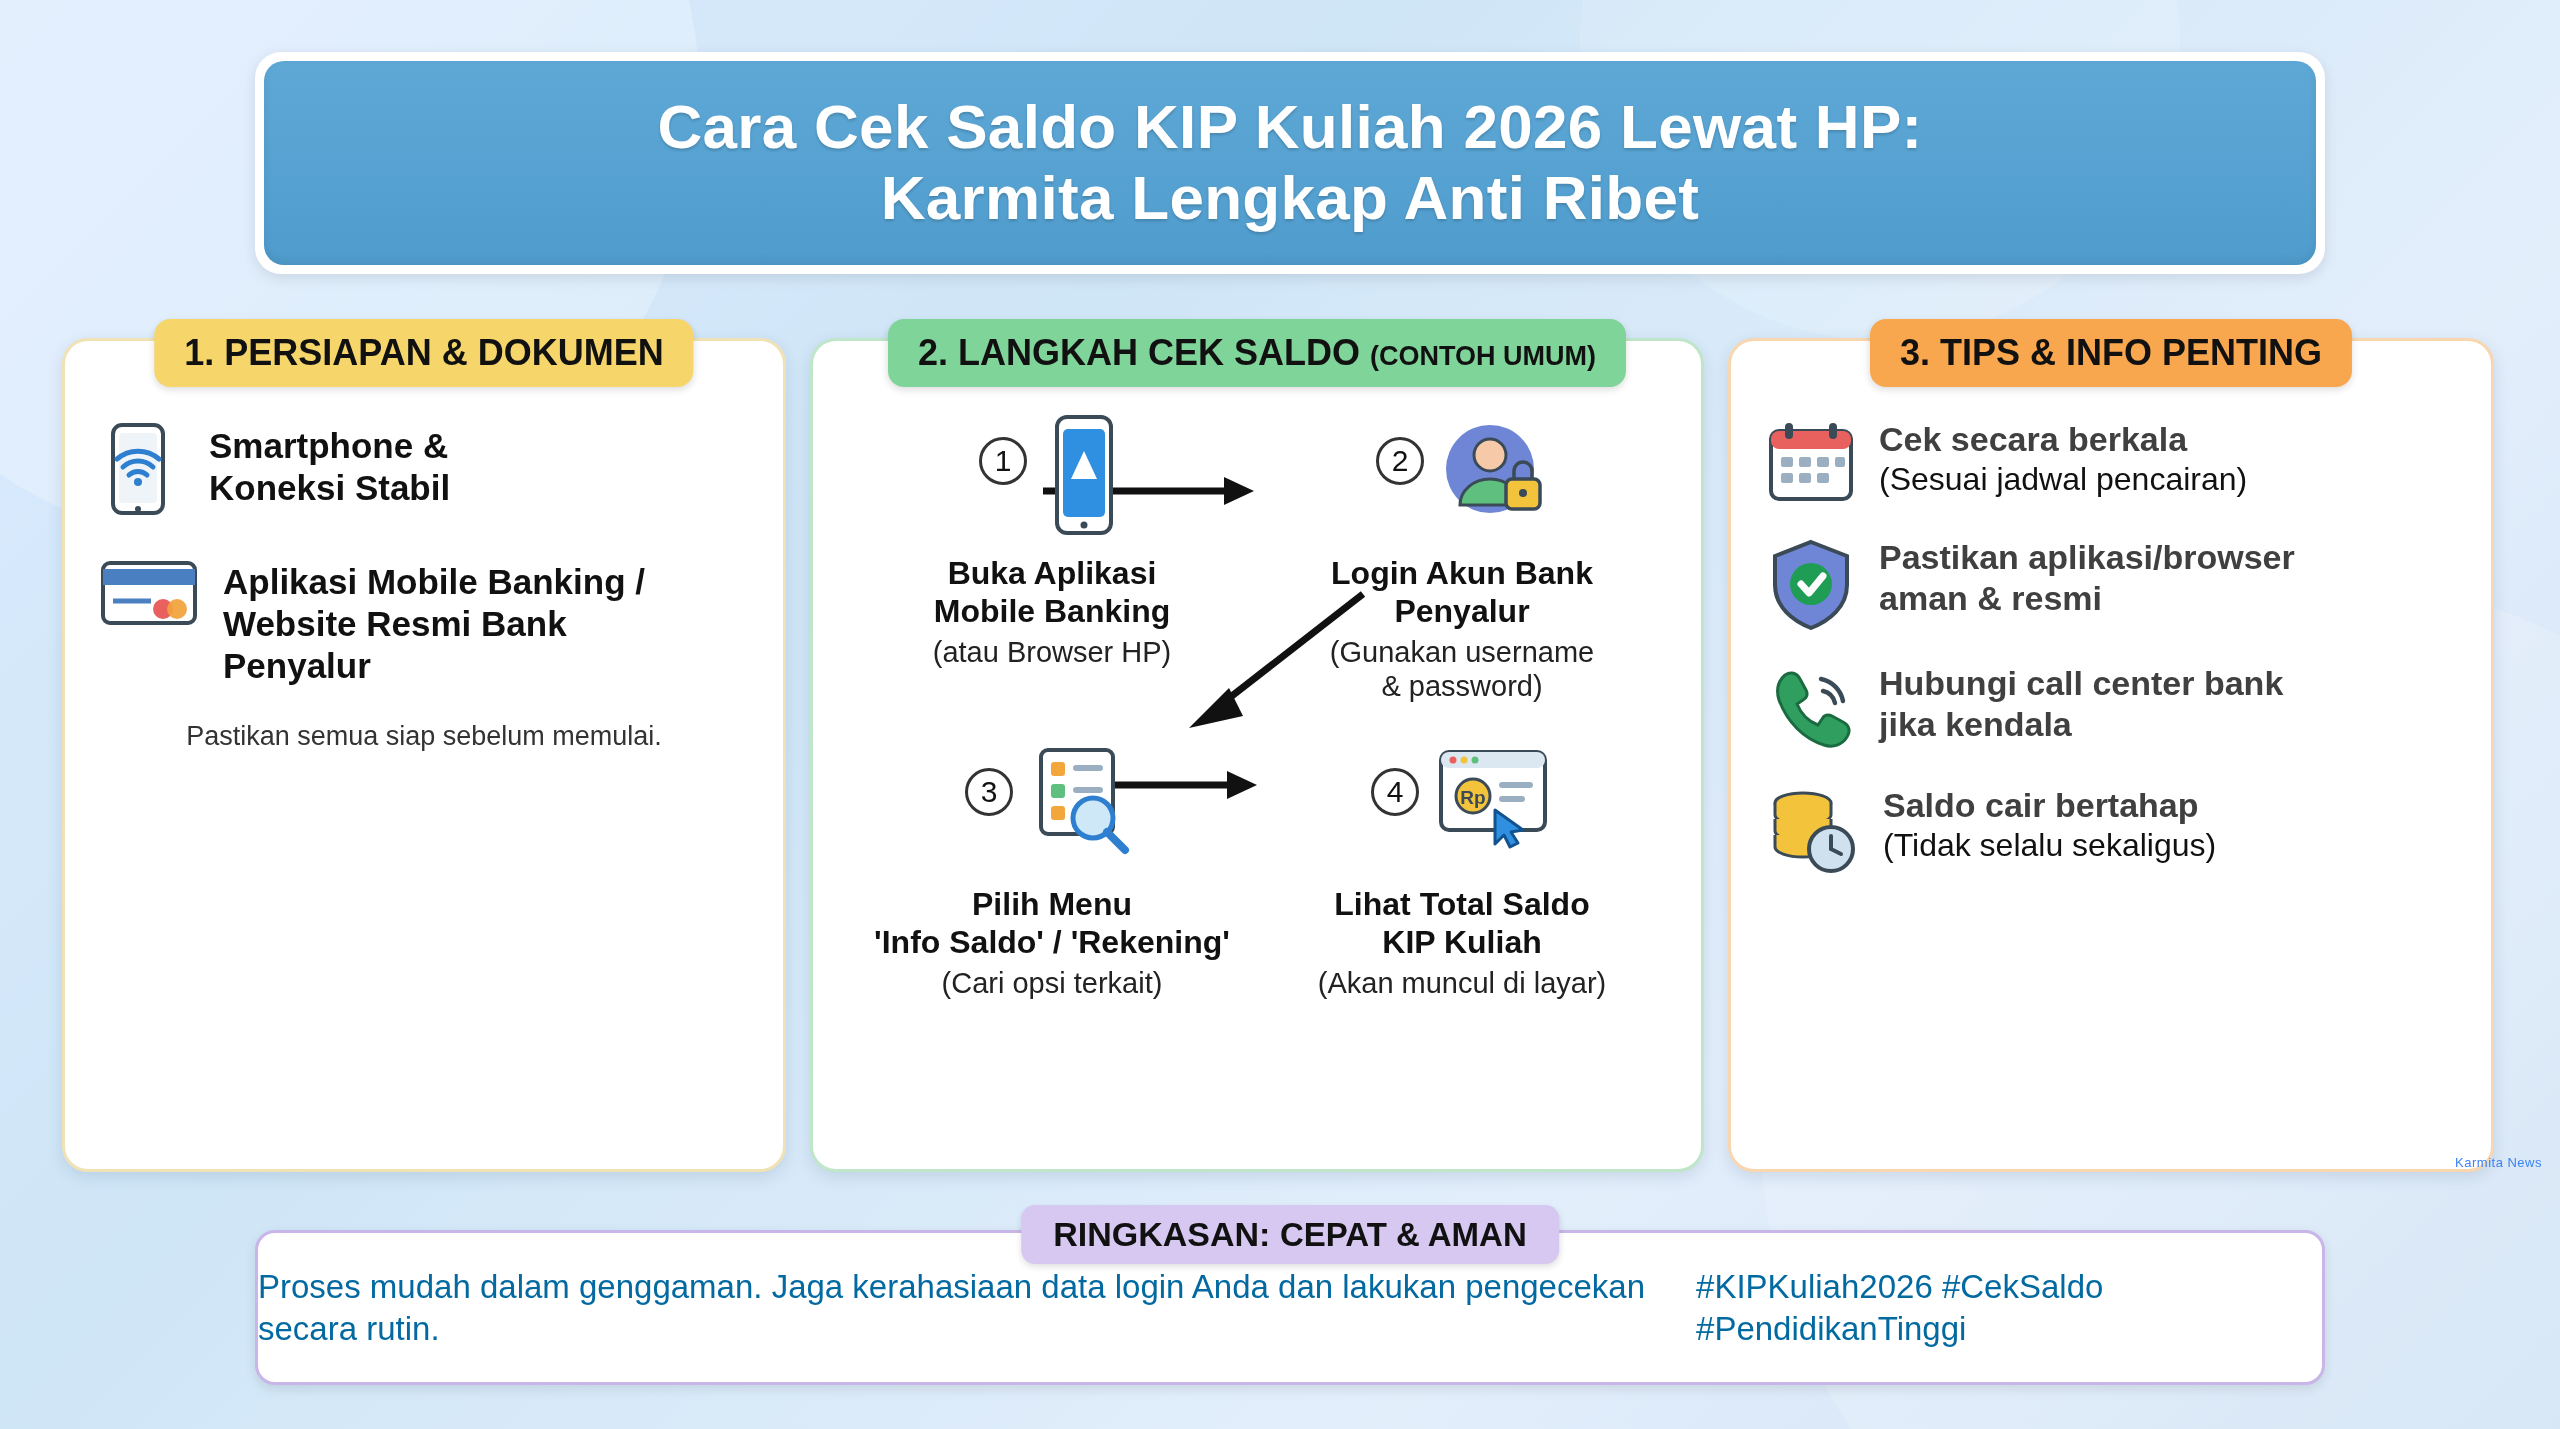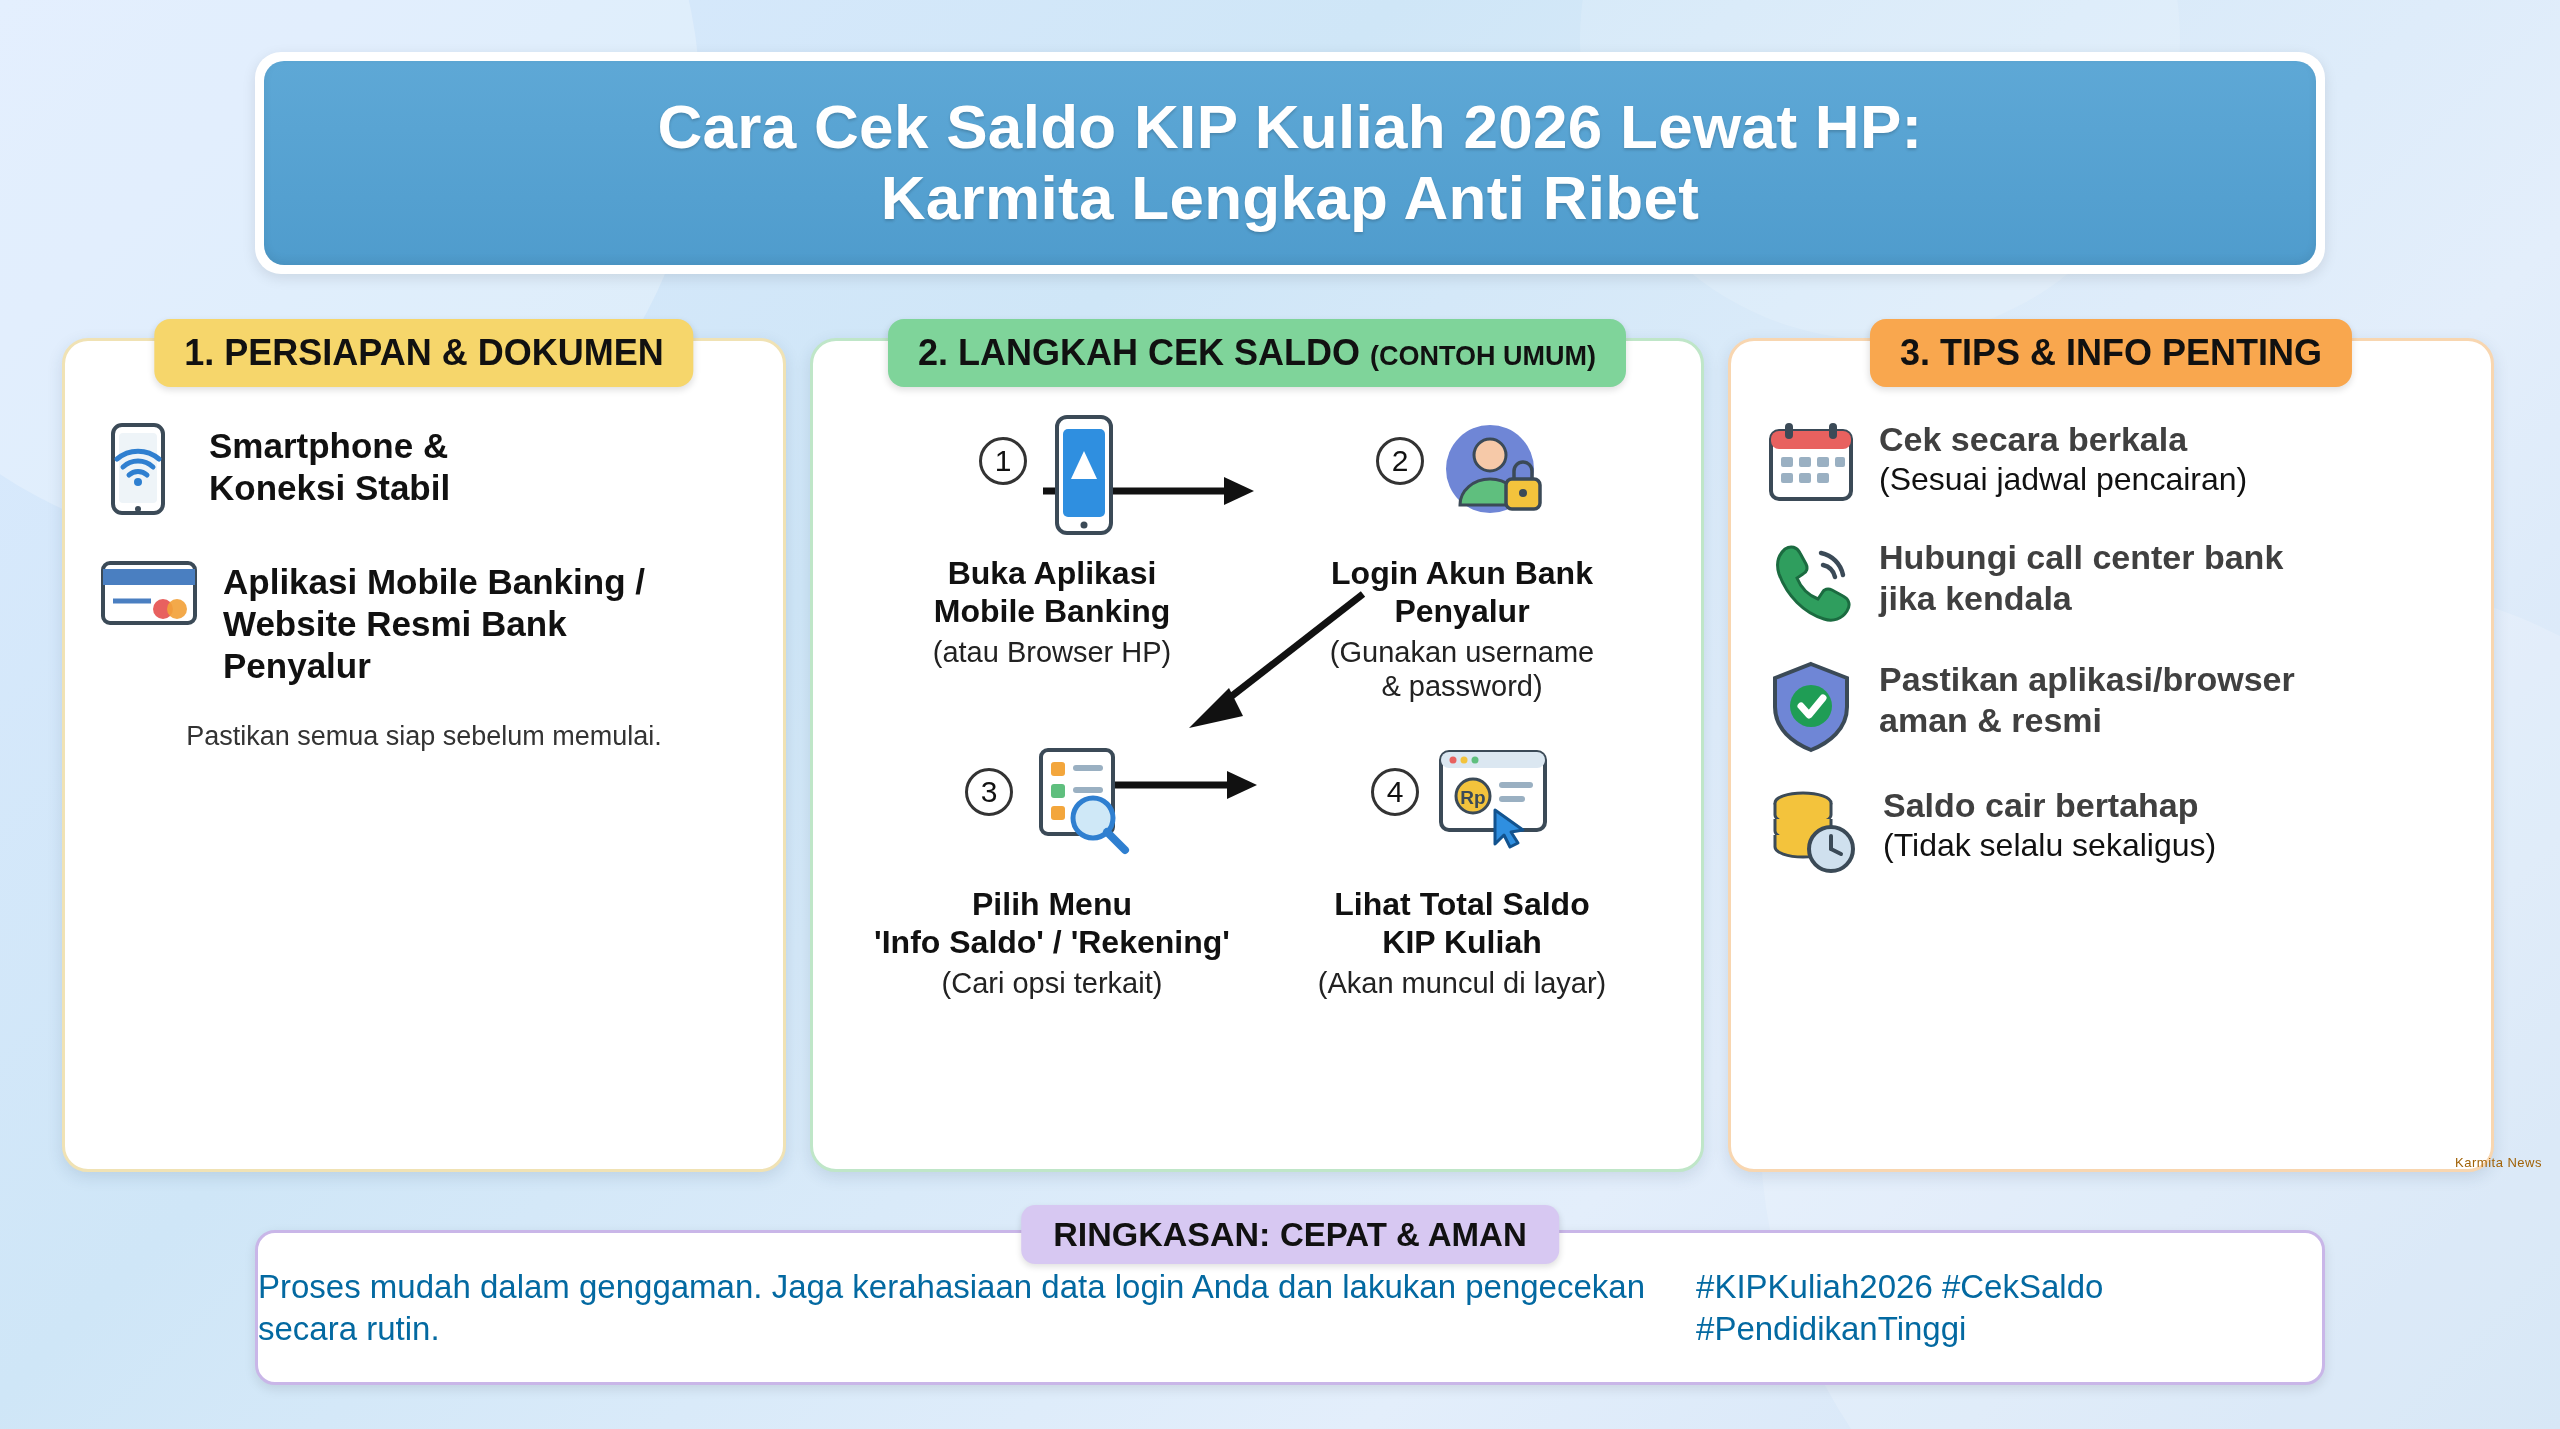--- a/index.html
+++ b/index.html
@@ -82,21 +82,21 @@
   
   .summary { position:absolute; left:255px; top:1230px; width:2070px; height:155px;
              background:#ffffff; border:3px solid #c9b6e8; border-radius:20px;
              display:flex; flex-direction:row; align-items:center; justify-content:center;
              box-shadow:0 4px 12px rgba(0,0,0,0.10); }
   .summary-badge { position:absolute; left:50%; transform:translateX(-50%); top:-28px;
              background:#d7c8f2; border-radius:14px; padding:10px 32px; font-size:34px; font-weight:bold; color:#111;
              white-space:nowrap; box-shadow:0 3px 6px rgba(0,0,0,0.12); }
   .badge-small { font-size:33px; font-weight:bold; }
   .sum-line { font-size:33px; color:#0369a1; text-align:left; line-height:1.25; }
-  .watermark { position:absolute; right:18px; bottom:6px; font-size:13px; color:#a16207; letter-spacing:0.5px; }
+  .watermark { position:absolute; right:18px; bottom:6px; font-size:13px; color:#3b82f6; letter-spacing:0.5px; }
 </style>
 </head>
 <body>
 
 <div class="page">
   <div class="bg-blob blob1"></div>
   <div class="bg-blob blob2"></div>
   <div class="bg-blob blob3"></div>
 
   <div class="title-wrap">
@@ -280,46 +280,46 @@
             </svg>
           </span>
           <div>
             <div class="tip-title" style="white-space:pre-line">Cek secara berkala</div>
             <div class="tip-sub">(Sesuai jadwal pencairan)</div>
           </div>
         </div>
 
         <div class="tip-row">
           <span class="ic">
+            <svg width="92" height="96" viewBox="0 0 92 96">
+              <path d="M46 5 L82 19 V48 C82 70 64 84 46 91 C28 84 10 70 10 48 V19 Z" fill="#6f86d6" stroke="#3b4a57" stroke-width="4"></path>
+              <circle cx="46" cy="47" r="21" fill="#1f9d55"></circle>
+              <path d="M36 47 L44 56 L58 39" fill="none" stroke="#fff" stroke-width="7" stroke-linecap="round" stroke-linejoin="round"></path>
+            </svg>
+          </span>
+          <div>
+            <div class="tip-title" style="white-space:pre-line">Pastikan aplikasi/browser
+aman &amp; resmi</div>
+            <div class="tip-sub"></div>
+          </div>
+        </div>
+
+        <div class="tip-row">
+          <span class="ic">
             <svg width="92" height="92" viewBox="0 0 92 92">
               <path d="M20 12 c6 -4 12 -2 15 4 l6 11 c2 4 1 8 -3 10 l-6 4 c4 10 11 17 21 21 l4 -6 c2 -4 6 -5 10 -3 l11 6 c6 3 8 9 4 15 -5 8 -14 11 -23 8 C39 76 22 59 14 37 11 27 13 18 20 12 Z" fill="#2f9e5e" stroke="#1b6b40" stroke-width="3"></path>
               <g fill="none" stroke="#3b4a57" stroke-width="4.5" stroke-linecap="round">
                 <path d="M58 28 a16 16 0 0 1 12 12"></path>
                 <path d="M56 16 a28 28 0 0 1 22 22"></path>
               </g>
             </svg>
           </span>
           <div>
             <div class="tip-title" style="white-space:pre-line">Hubungi call center bank
 jika kendala</div>
-            <div class="tip-sub"></div>
-          </div>
-        </div>
-
-        <div class="tip-row">
-          <span class="ic">
-            <svg width="92" height="96" viewBox="0 0 92 96">
-              <path d="M46 5 L82 19 V48 C82 70 64 84 46 91 C28 84 10 70 10 48 V19 Z" fill="#6f86d6" stroke="#3b4a57" stroke-width="4"></path>
-              <circle cx="46" cy="47" r="21" fill="#1f9d55"></circle>
-              <path d="M36 47 L44 56 L58 39" fill="none" stroke="#fff" stroke-width="7" stroke-linecap="round" stroke-linejoin="round"></path>
-            </svg>
-          </span>
-          <div>
-            <div class="tip-title" style="white-space:pre-line">Pastikan aplikasi/browser
-aman &amp; resmi</div>
             <div class="tip-sub"></div>
           </div>
         </div>
 
         <div class="tip-row">
           <span class="ic">
             <svg width="96" height="92" viewBox="0 0 96 92">
               <g stroke="#3b4a57" stroke-width="3">
                 <ellipse cx="38" cy="18" rx="28" ry="10" fill="#f3c33c"></ellipse>
                 <path d="M10 18 v12 a28 10 0 0 0 56 0 V18" fill="#f3c33c"></path>

